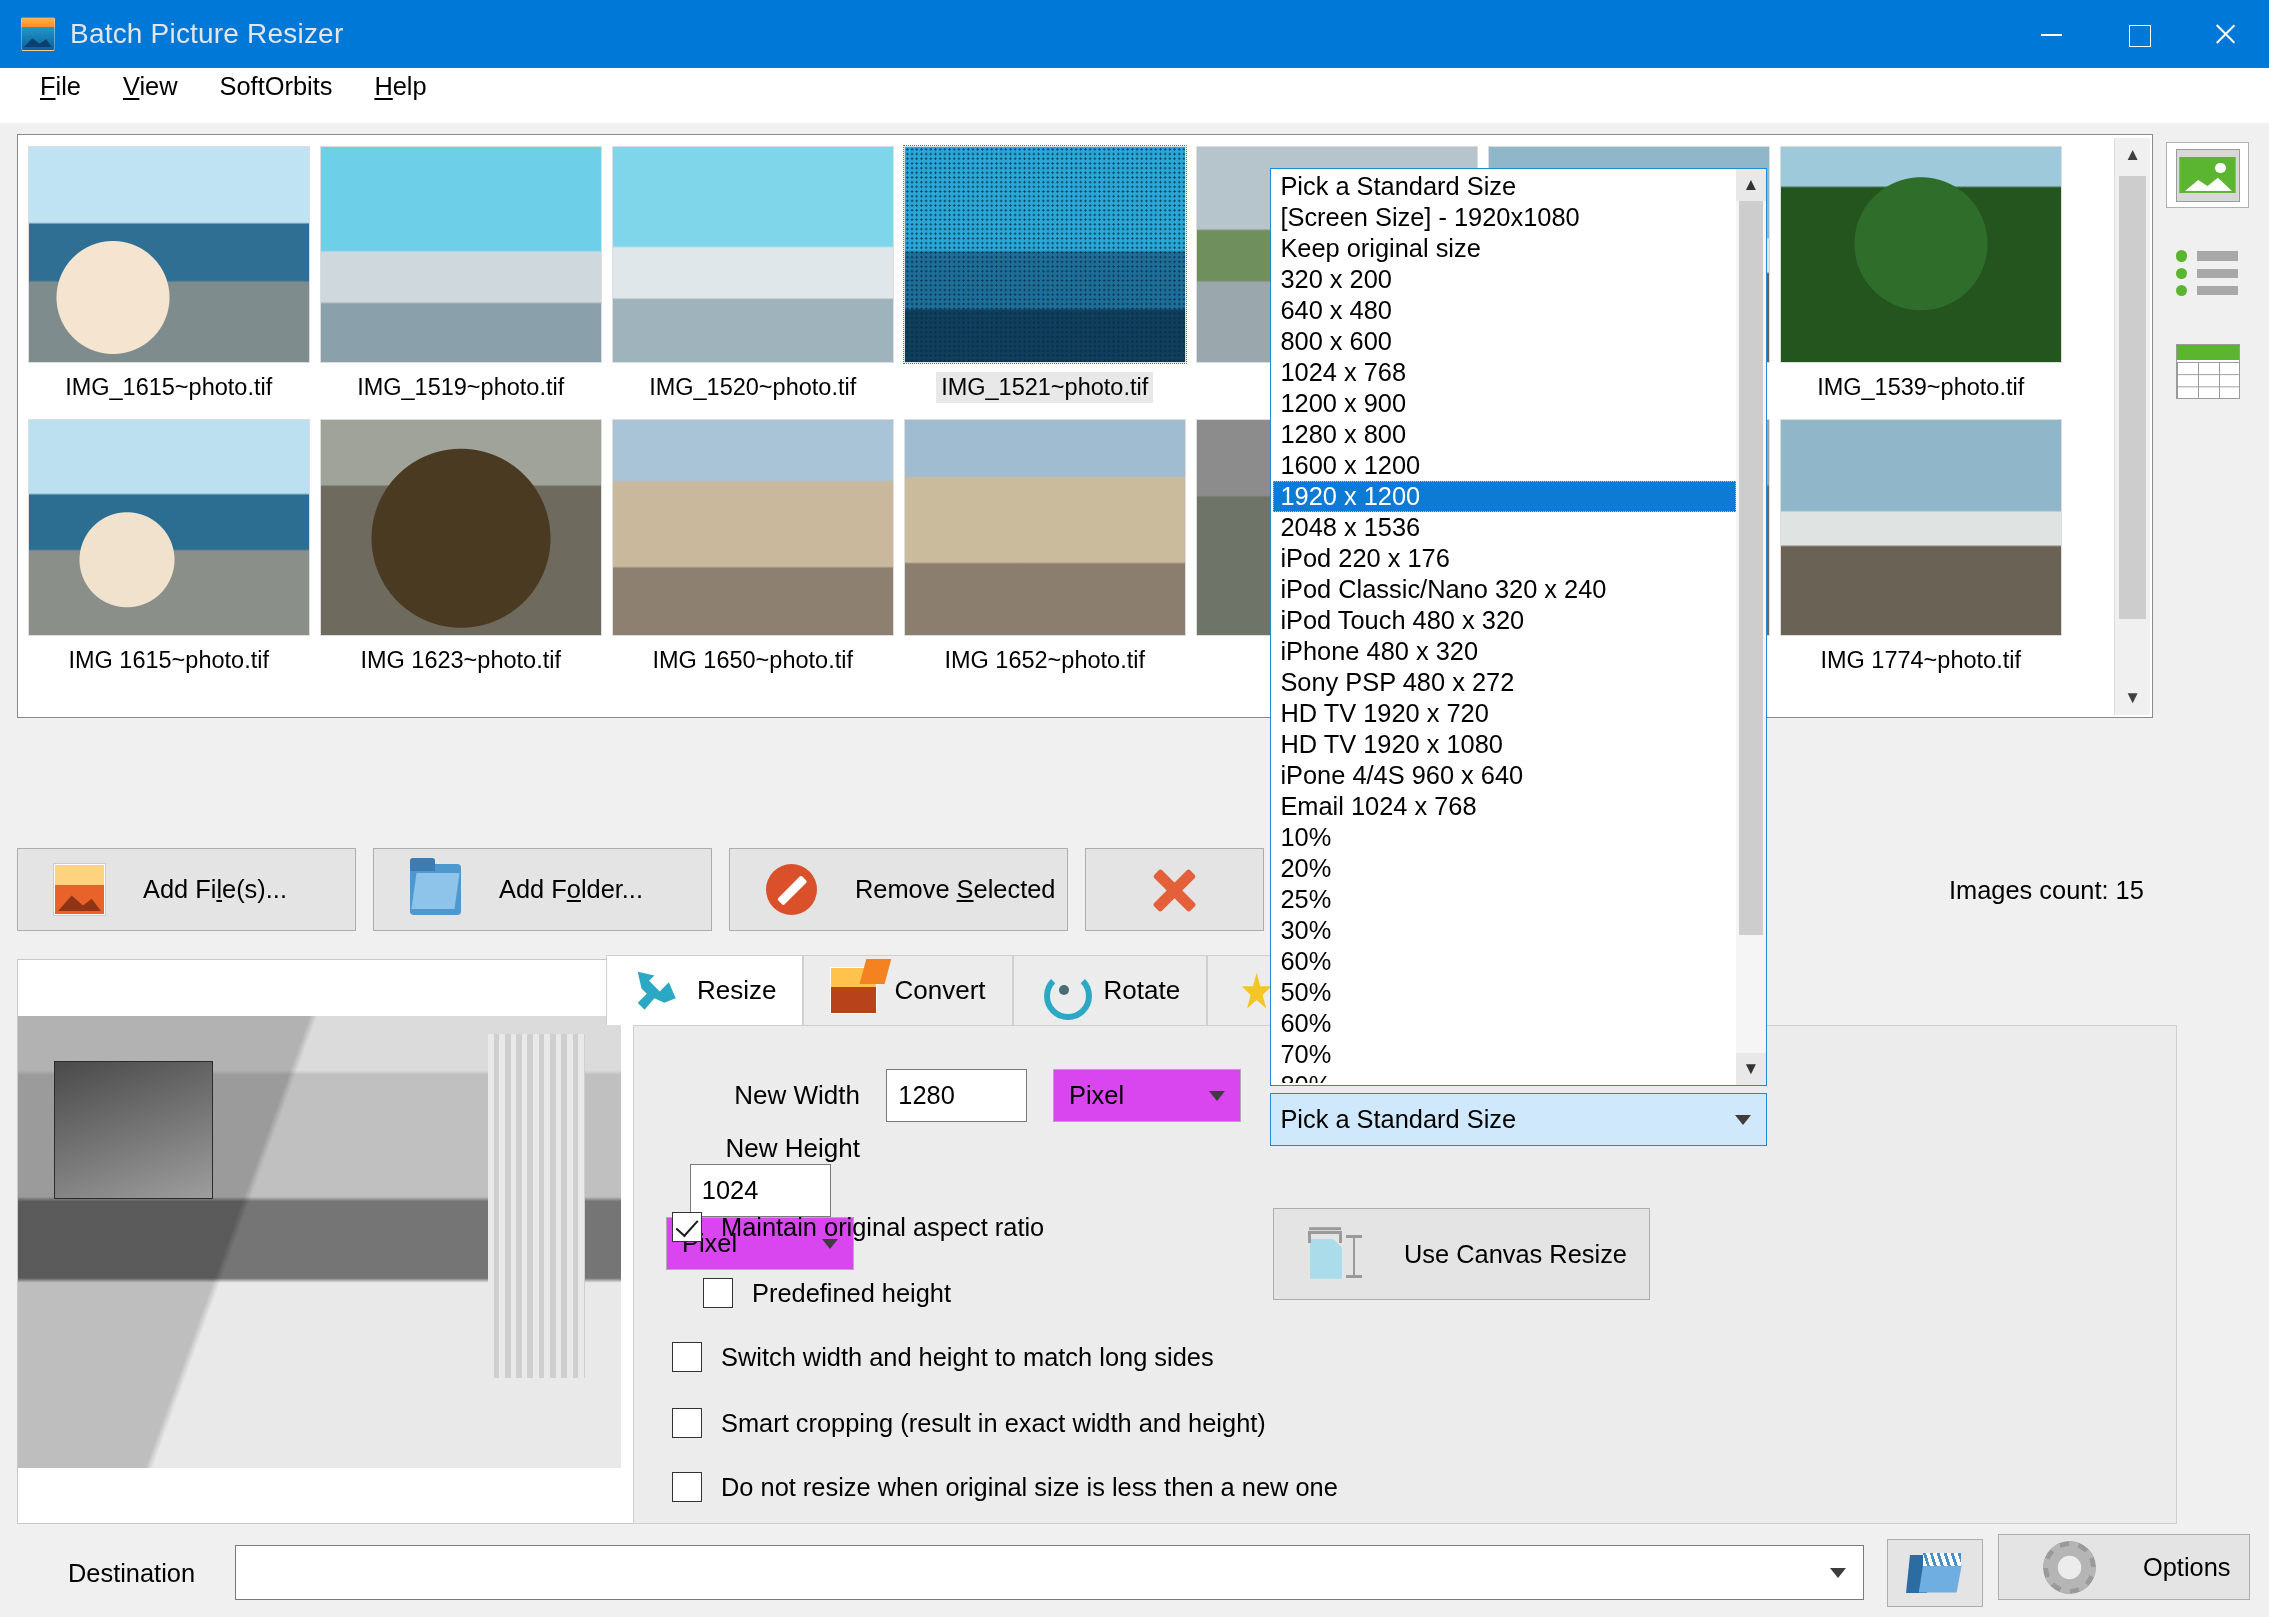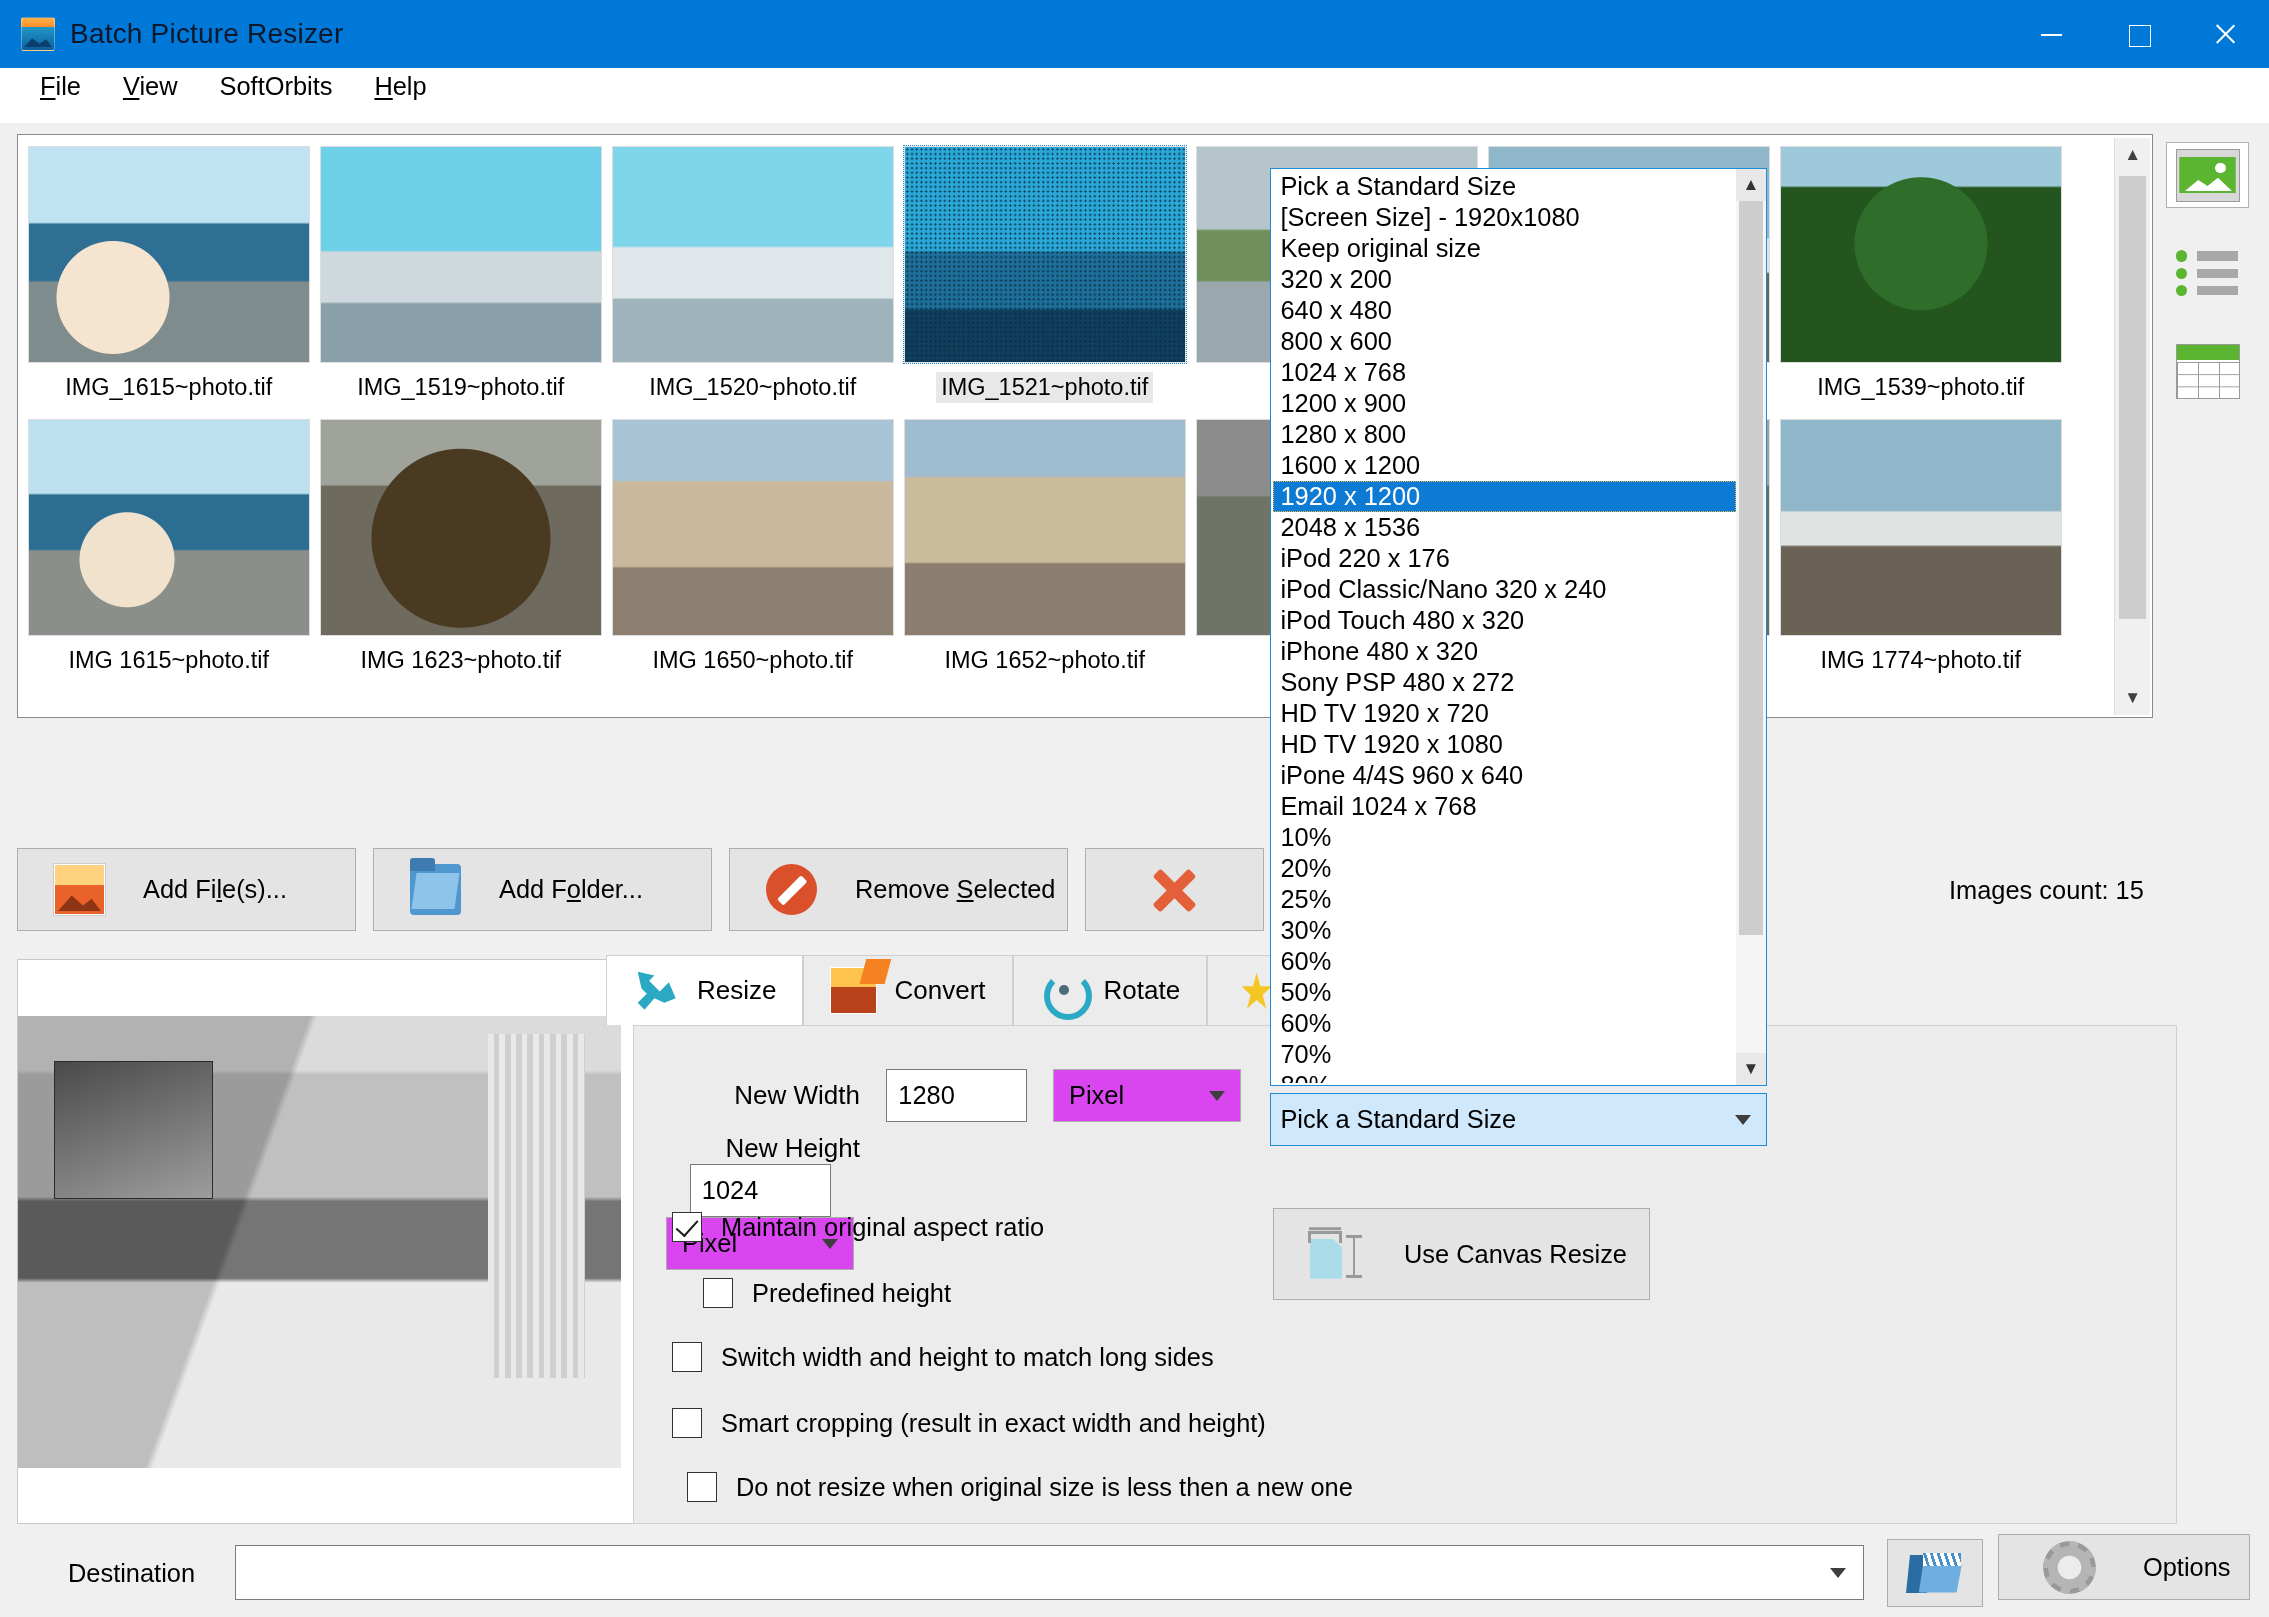--- a/index.html
+++ b/index.html
@@ -20,21 +20,21 @@
   #app-icon {
     width:34px; height:34px; margin-left:21px; margin-right:15px;
     border-radius:2.8px; overflow:hidden; position:relative;
     background:linear-gradient(180deg,#ffb347 0%,#ff8c2b 28%,#2196c9 29%,#0d5f9e 100%);
     border:0.9px solid #ffffff55;
   }
   #app-icon::after{
     content:""; position:absolute; left:1.9px; bottom:2.8px; width:28px; height:11.3px;
     background:#0b3f6d; clip-path:polygon(0 100%,30% 20%,55% 70%,80% 30%,100% 100%);
   }
-  #app-title { color:#0f172a; font-size:28px; letter-spacing:0.2px; }
+  #app-title { color:#e5e5e5; font-size:28px; letter-spacing:0.2px; }
   .wbtn {
     width:87px; height:68px; display:flex; align-items:center; justify-content:center;
     color:#fff;
   }
   #winbtns { position:absolute; right:0; top:0; display:flex; }
   .wglyph { width:24.5px; height:24.5px; position:relative; }
   .w-min::before{ content:""; position:absolute; left:1.9px; top:12.2px; width:21px; height:1.9px; background:#fff;}
   .w-max::before{ content:""; position:absolute; left:2.8px; top:2.8px; width:20px; height:20px; border:1.9px solid #fff;}
   .w-close::before,.w-close::after{ content:""; position:absolute; left:0; top:11.3px; width:25.4px; height:1.9px; background:#fff;}
   .w-close::before{ transform:rotate(45deg);} .w-close::after{ transform:rotate(-45deg);}
@@ -471,21 +471,21 @@
       <span class="cblabel">Predefined height</span>
     </div>
     <div class="cbrow" style="left:38px; top:316px;">
       <span class="cbox"></span>
       <span class="cblabel">Switch width and height to match long sides</span>
     </div>
     <div class="cbrow" style="left:38px; top:382px;">
       <span class="cbox"></span>
       <span class="cblabel">Smart cropping (result in exact width and height)</span>
     </div>
-    <div class="cbrow" style="left:38px; top:446px;margin-left:15px;">
+    <div class="cbrow" style="left:38px; top:446px;">
       <span class="cbox"></span>
       <span class="cblabel">Do not resize when original size is less then a new one</span>
     </div>
   </div>
 
   <div class="btn" id="canvasbtn">
     <span class="ic-canvas">
         <i></i>
         <b></b>
       </span>

